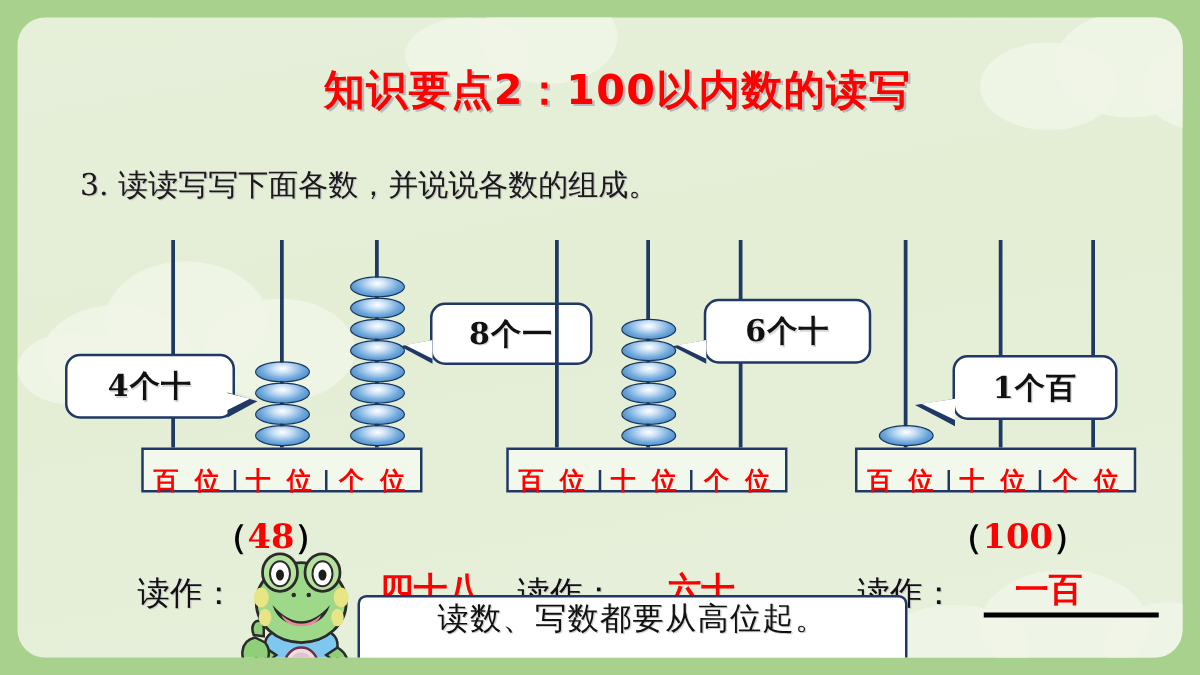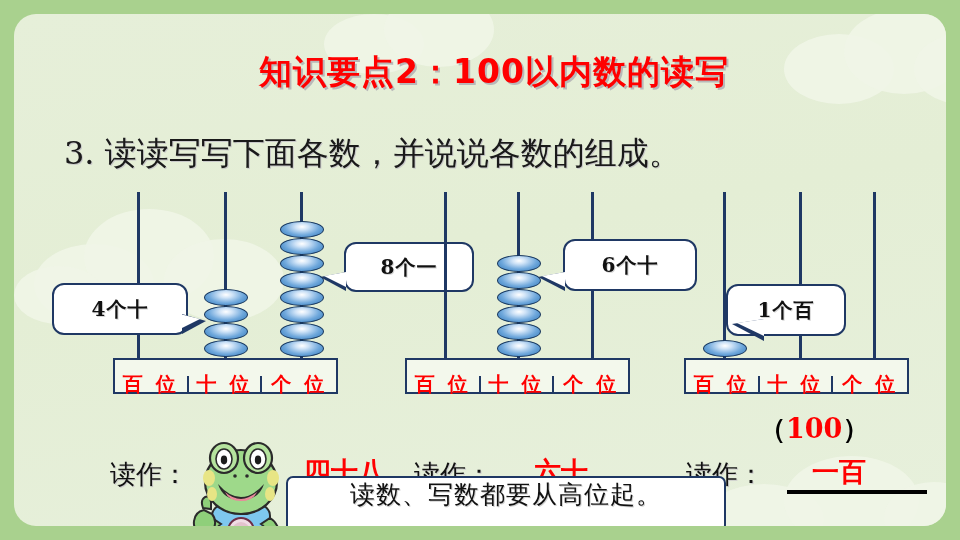--- a/index.html
+++ b/index.html
@@ -37,21 +37,21 @@
     font-family:"DejaVu Sans","Liberation Sans",sans-serif;
     font-size:33px;font-weight:bold;color:#ff0000;
     letter-spacing:1px;
     text-shadow:2px 2px 0 #b9b9b9;
     white-space:nowrap;
   }
   
   .instruction{
     position:absolute;left:50px;top:118px;
     font-family:"DejaVu Serif","Liberation Serif",serif;
-    font-size:32px;color:#1a1a1a;white-space:nowrap;
+    font-size:24px;color:#1a1a1a;white-space:nowrap;
     text-shadow:1px 1px 0 #c9c9c9;
   }
 
   
   .rod{position:absolute;width:3px;background:#1f3864;}
   
   .bead{
     position:absolute;width:44px;height:17px;
     border-radius:50%;
     border:1.6px solid #17365d;
@@ -79,21 +79,21 @@
   .pv-cell:last-child{border-right:none;}
 
   
   .callout{
     position:absolute;
     background:#ffffff;
     border:2.2px solid #1f3864;
     border-radius:12px;
     display:flex;align-items:center;justify-content:center;
     font-family:"DejaVu Serif","Liberation Serif",serif;
-    font-size:20px;font-weight:bold;color:#111111;
+    font-size:24px;font-weight:bold;color:#111111;
     box-sizing:border-box;
     letter-spacing:1px;
     text-shadow:1px 1px 0 #d8d8d8;
   }
   .tail{position:absolute;width:0;height:0;}
 
   
   .answer{
     position:absolute;
     font-family:"DejaVu Serif","Liberation Serif",serif;
@@ -193,20 +193,23 @@
     </div>
     <div class="tail" style="left:306px;top:258px;border-right:26px solid #1f3864;border-top:5px solid transparent;border-bottom:14px solid transparent;"></div>
     <div class="tail" style="left:310px;top:258px;border-right:22px solid #ffffff;border-top:4px solid transparent;border-bottom:11px solid transparent;"></div>
 
     <div class="pv-table" style="left:99px;top:344px;width:225px;height:36px;">
       <div class="pv-cell" style="width:75px;">百 位</div>
       <div class="pv-cell" style="width:75px;">十 位</div>
       <div class="pv-cell" style="width:75px;">个 位</div>
     </div>
 
+    <div class="answer" style="left:157px;top:397px;">
+      <span>（</span><em>48</em><span>）</span>
+    </div>
 
     <div class="rod" style="left:430px;top:178px;height:168px;"></div>
     <div class="rod" style="left:503px;top:178px;height:168px;"></div>
     <div class="rod" style="left:577px;top:178px;height:168px;"></div>
 
     <div class="bead" style="left:483px;top:241px;"></div>
     <div class="bead" style="left:483px;top:258px;"></div>
     <div class="bead" style="left:483px;top:275px;"></div>
     <div class="bead" style="left:483px;top:292px;"></div>
     <div class="bead" style="left:483px;top:309px;"></div>
@@ -224,21 +227,21 @@
       <div class="pv-cell" style="width:75px;">个 位</div>
     </div>
 
 
     <div class="rod" style="left:709px;top:178px;height:168px;"></div>
     <div class="rod" style="left:785px;top:178px;height:168px;"></div>
     <div class="rod" style="left:859px;top:178px;height:168px;"></div>
 
     <div class="bead" style="left:689px;top:326px;"></div>
 
-    <div class="callout" style="left:712px;top:270px;width:120px;height:52px;">
+    <div class="callout" style="left:748px;top:270px;width:132px;height:52px;">
       <span>1个百</span>
     </div>
     <div class="tail" style="left:718px;top:305px;border-right:32px solid #1f3864;border-top:5px solid transparent;border-bottom:17px solid transparent;"></div>
     <div class="tail" style="left:723px;top:305px;border-right:27px solid #ffffff;border-top:4px solid transparent;border-bottom:13px solid transparent;"></div>
 
     <div class="pv-table" style="left:670px;top:344px;width:225px;height:36px;">
       <div class="pv-cell" style="width:75px;">百 位</div>
       <div class="pv-cell" style="width:75px;">十 位</div>
       <div class="pv-cell" style="width:75px;">个 位</div>
     </div>

